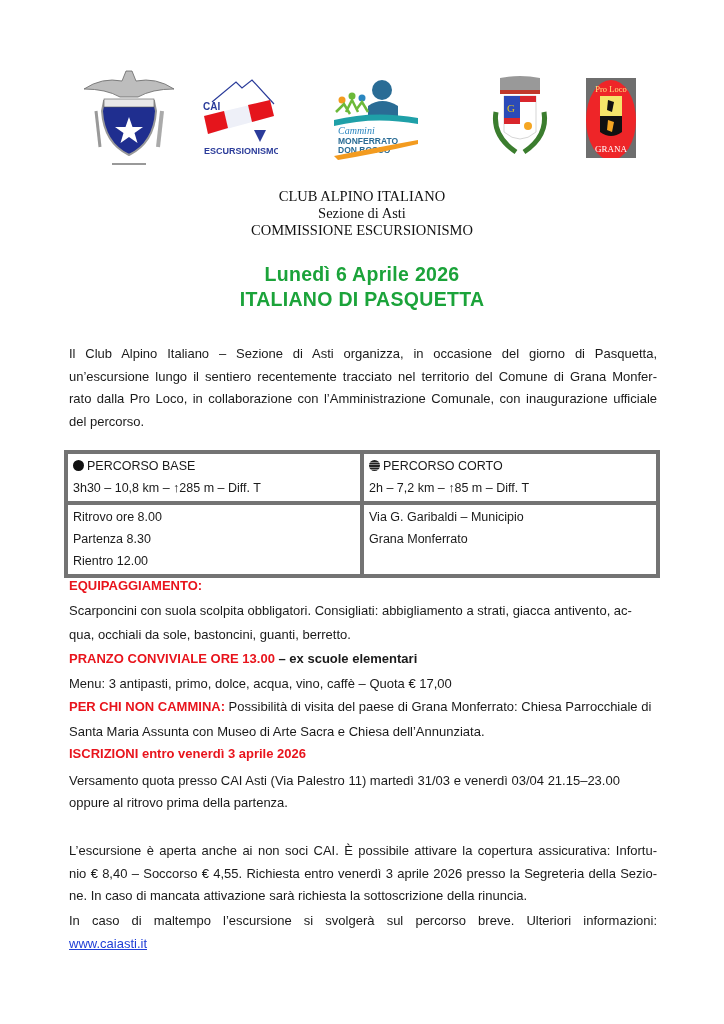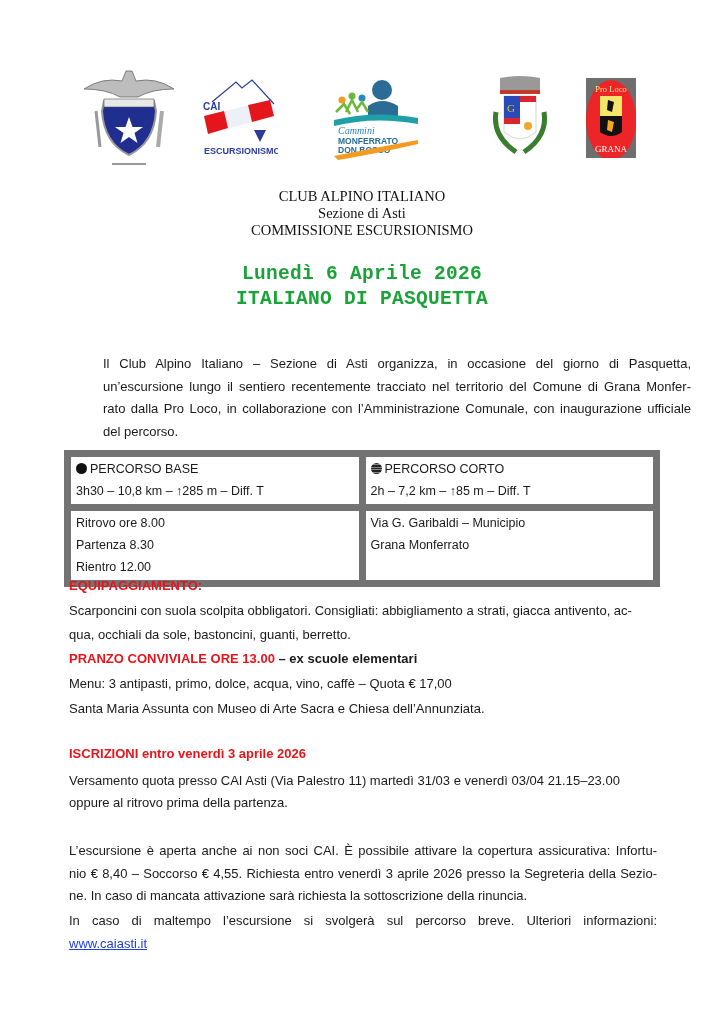--- a/index.html
+++ b/index.html
@@ -3,29 +3,29 @@
 <meta charset="utf-8">
 <style>
   html, body { margin: 0; padding: 0; background: #ffffff; }
   body { width: 724px; height: 1024px; position: relative; overflow: hidden;
          font-family: "Liberation Sans", sans-serif; color: #1a1a1a; }
   .logos { position: absolute; top: 62px; left: 0; width: 724px; height: 120px; }
   .logo { position: absolute; }
   .header { position: absolute; top: 188px; left: 0; width: 724px; text-align: center;
             font-family: "Liberation Serif", serif; font-size: 14.5px; line-height: 17px; color: #111; }
   .title { position: absolute; top: 262px; left: 0; width: 724px; text-align: center;
-           font-family: Liberation Mono, monospace; font-weight: bold; color: #1ba33a;
+           font-family: Liberation Sans, sans-serif; font-weight: bold; color: #1ba33a;
            font-size: 19.5px; line-height: 25px; letter-spacing: 0.3px; }
   .body-text { position: absolute; left: 69px; width: 588px; font-family: "Liberation Sans", sans-serif;
                font-size: 13px; color: #1a1a1a; line-height: 22.5px; }
   .just-full { text-align: justify; text-align-last: justify; }
-  .intro { top: 353px; margin-left: 34px; }
+  .intro { top: 343px; }
   table.routes { position: absolute; top: 450px; left: 64px; width: 596px; border-collapse: collapse;
                  font-family: "Liberation Sans", sans-serif; font-size: 12.5px; color: #1a1a1a; }
-  table.routes td { border: 7px solid #737373; vertical-align: top; padding: 1px 5px 2px 5px; width: 50%; }
+  table.routes td { border: 4px solid #737373; vertical-align: top; padding: 1px 5px 2px 5px; width: 50%; }
   table.routes .line { height: 22px; line-height: 22px; white-space: nowrap; }
   .dot { display: inline-block; width: 11px; height: 11px; border-radius: 50%; background: #111;
          vertical-align: -1px; margin-right: 3px; }
   .dot.striped { background: repeating-linear-gradient(180deg, #222 0 1.5px, #888 1.5px 2.5px); }
   .red { color: #e8141c; font-weight: bold; }
   .bold { font-weight: bold; }
   .sec { position: absolute; left: 69px; width: 588px; font-size: 13px; line-height: 22.5px; }
   a.link { color: #1f3fd6; text-decoration: underline; }
   .italic { font-style: italic; }
 </style>
@@ -142,20 +142,21 @@
   <div style="margin-top:2px">Scarponcini con suola scolpita obbligatori. Consigliati: abbigliamento a strati, giacca antivento, ac-</div>
   <div style="margin-top:2px">qua, occhiali da sole, bastoncini, guanti, berretto.</div>
 </div>
 
 <div class="sec" style="top:648px">
   <div><span class="red">PRANZO CONVIVIALE ORE 13.00</span><span class="bold"> – ex scuole elementari</span></div>
   <div style="margin-top:2px">Menu: 3 antipasti, primo, dolce, acqua, vino, caffè – Quota € 17,00</div>
 </div>
 
 <div class="sec" style="top:696px">
+  <div><span class="red">PER CHI NON CAMMINA:</span><span> Possibilità di visita del paese di Grana Monferrato: Chiesa Parrocchiale di</span></div>
   <div style="margin-top:2px">Santa Maria Assunta con Museo di Arte Sacra e Chiesa dell’Annunziata.</div>
 </div>
 
 <div class="sec" style="top:743px">
   <div class="red">ISCRIZIONI entro venerdì 3 aprile 2026</div>
   <div style="margin-top:4px">Versamento quota presso CAI Asti (Via Palestro 11) martedì 31/03 e venerdì 03/04 21.15–23.00</div>
   <div>oppure al ritrovo prima della partenza.</div>
 </div>
 
 <div class="sec" style="top:840px">

